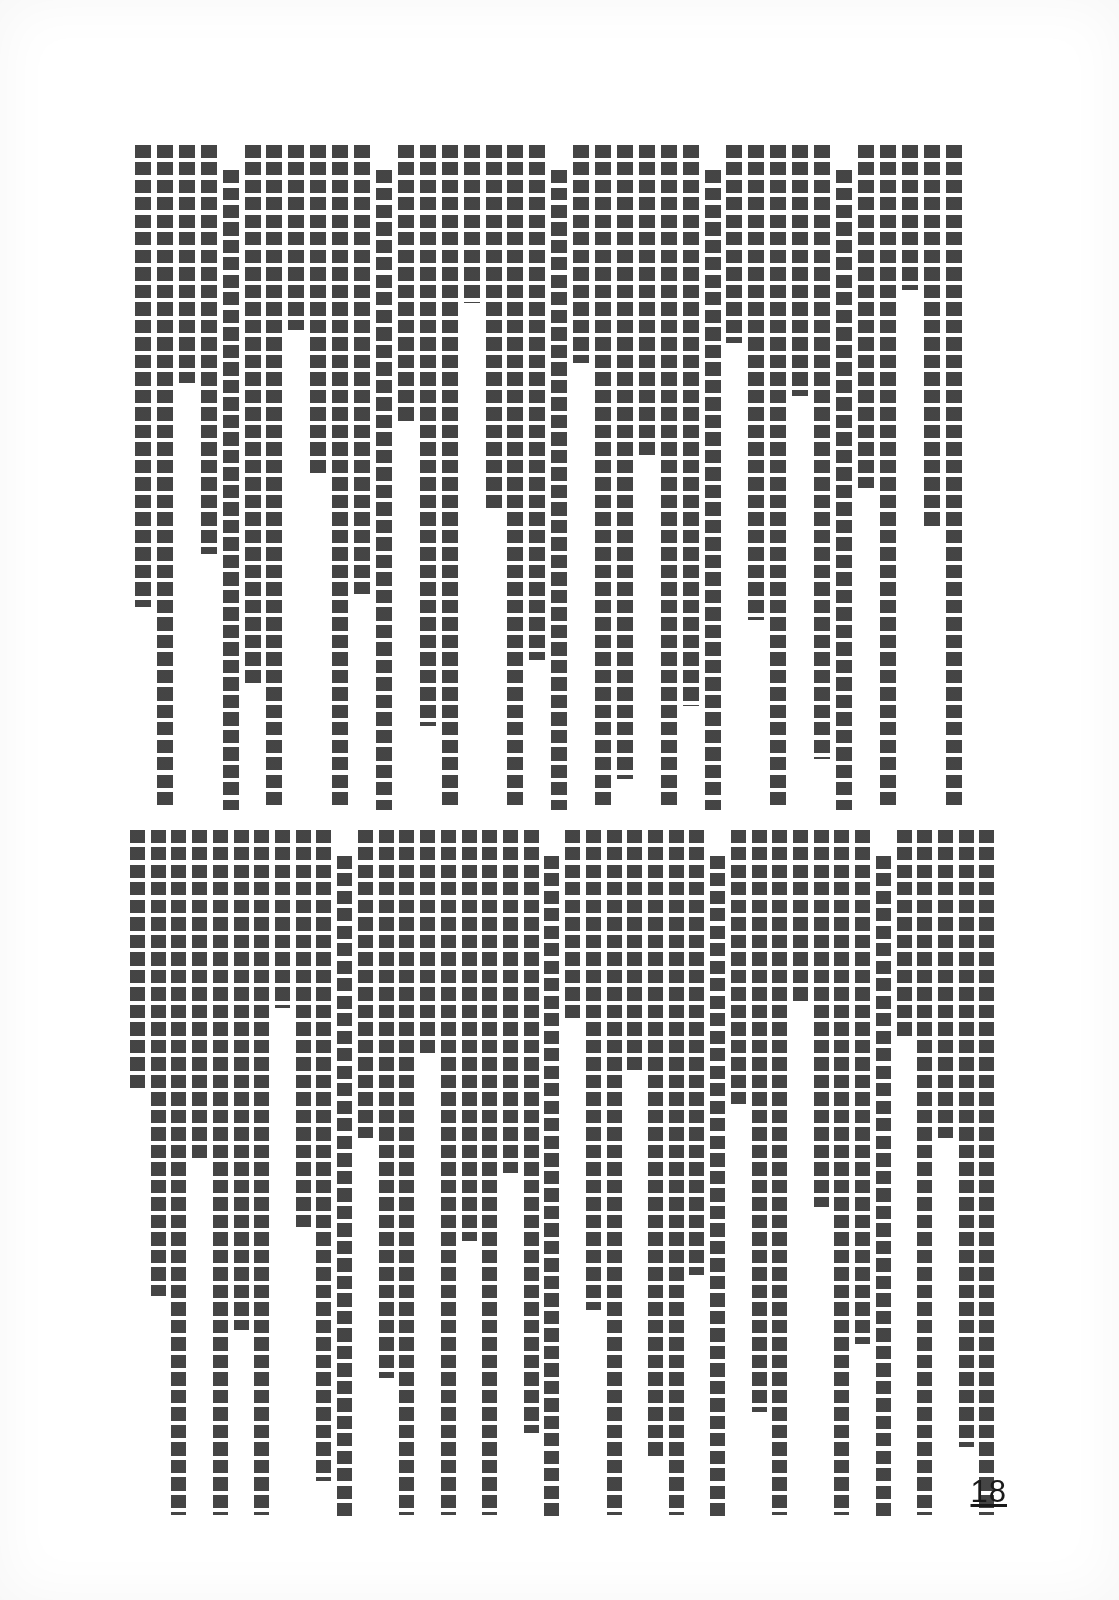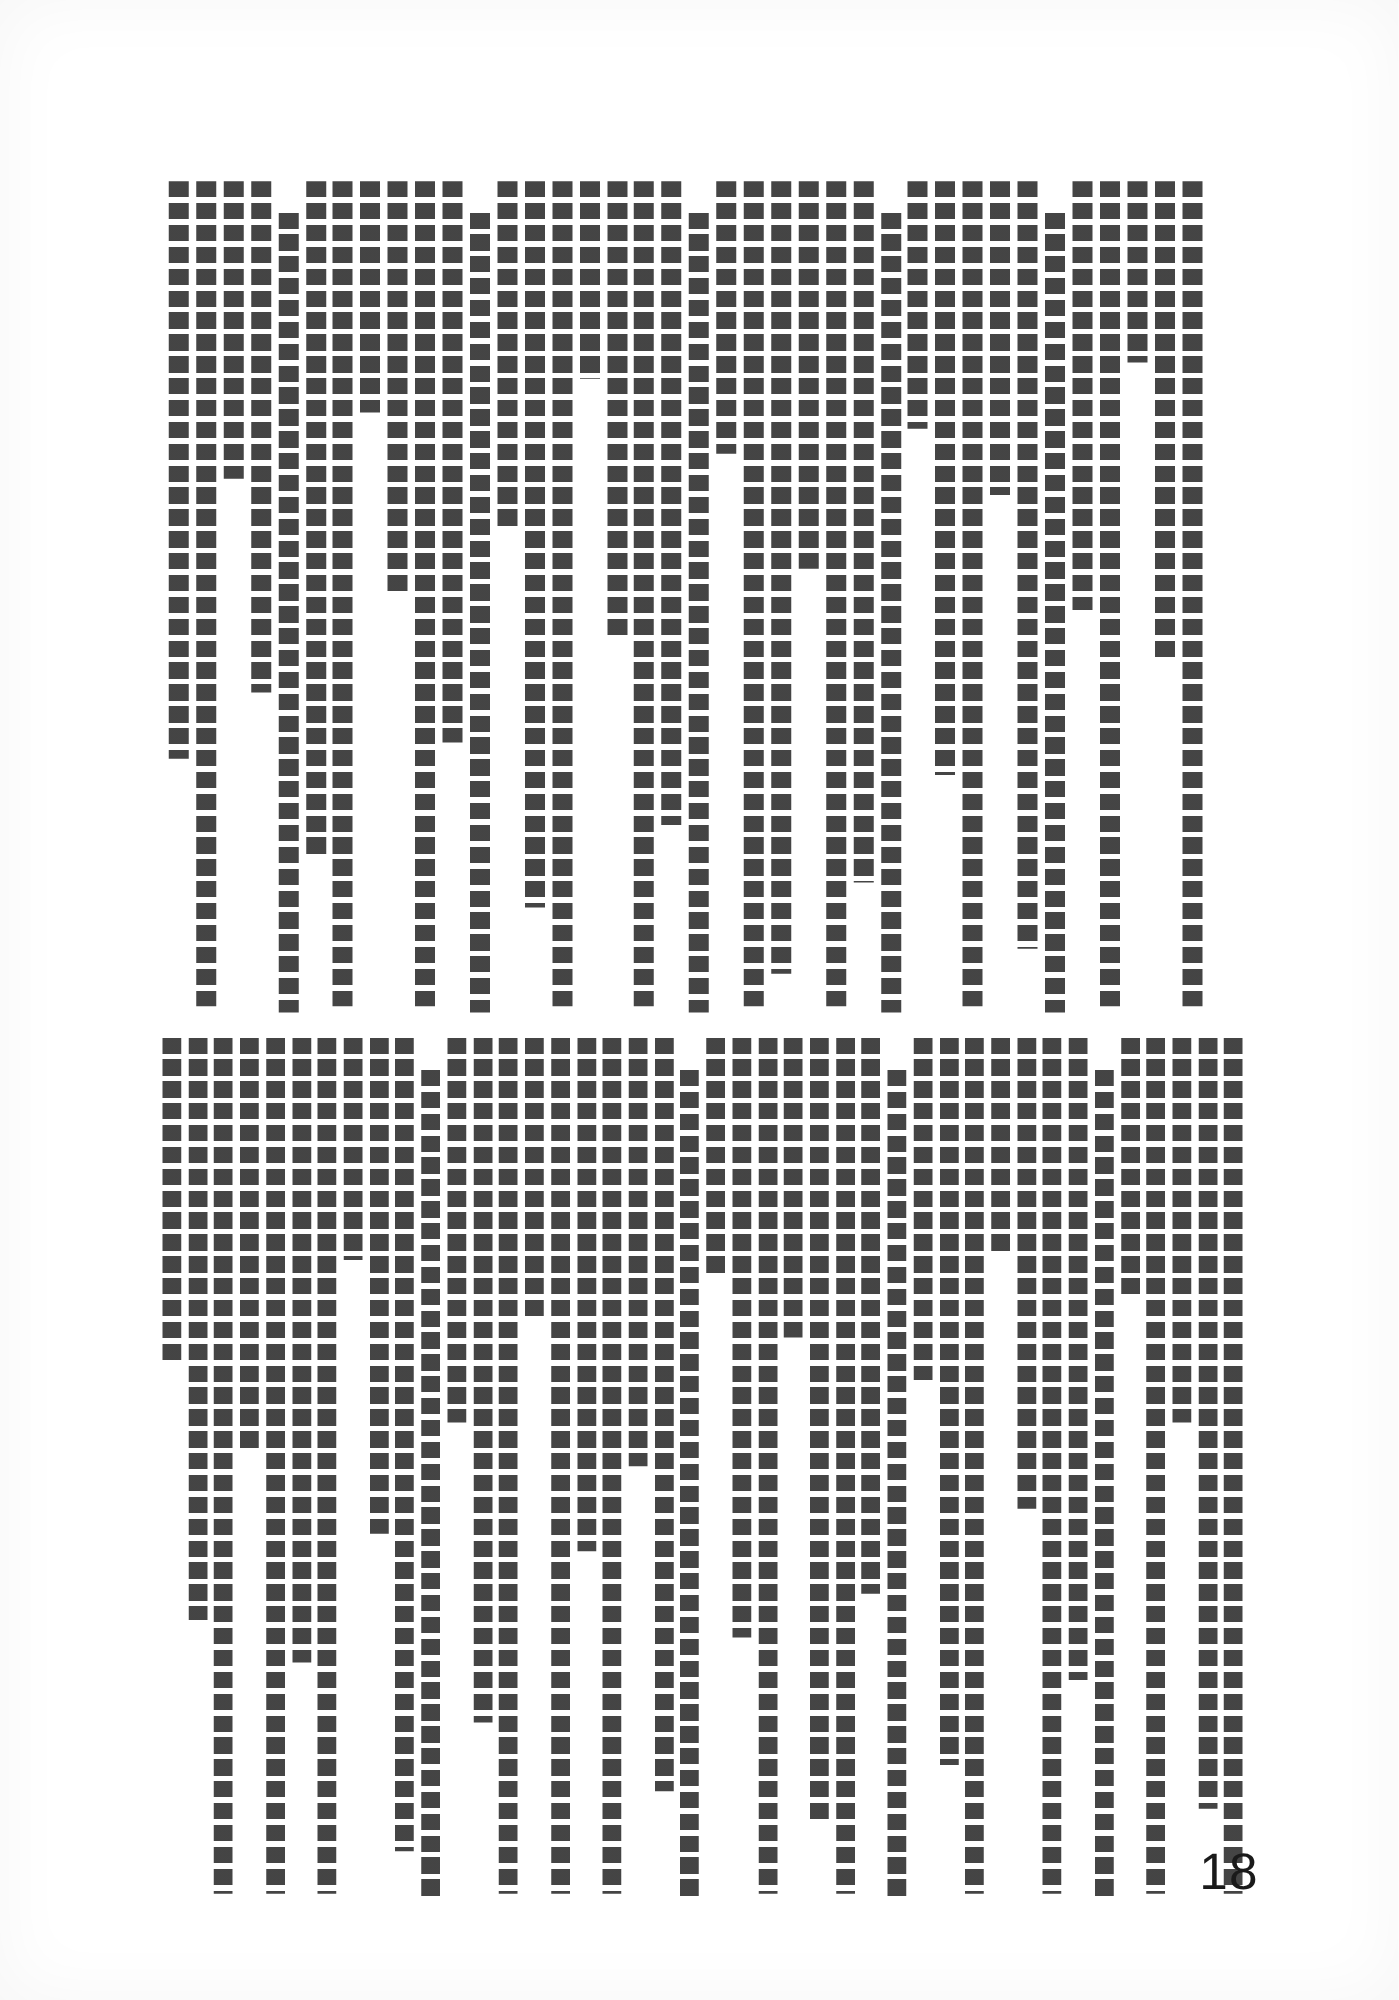--- a/index.html
+++ b/index.html
@@ -51,23 +51,24 @@
       #2b2b2b 0px, #2b2b2b 13px,
       transparent 13px, transparent 17.5px
     );
     opacity: 0.88;
   }
   .text-block.bottom .text-column { width: 15px; flex-basis: 15px; }
   .page-number {
     position: absolute;
     right: 112px;
     top: 1474px;
-    font-size: 41px;
+    font-size: 31px;
     color: #1a1a1a;
     letter-spacing: 1px;
+    text-decoration: underline;
   }
 </style>
 </head>
 <body>
 
 <div class="page">
 
   <div class="text-block top">
       <div class="text-column" style="margin-top: 0%; height: 100%;"></div>
       <div class="text-column" style="margin-top: 0%; height: 58%;"></div>

